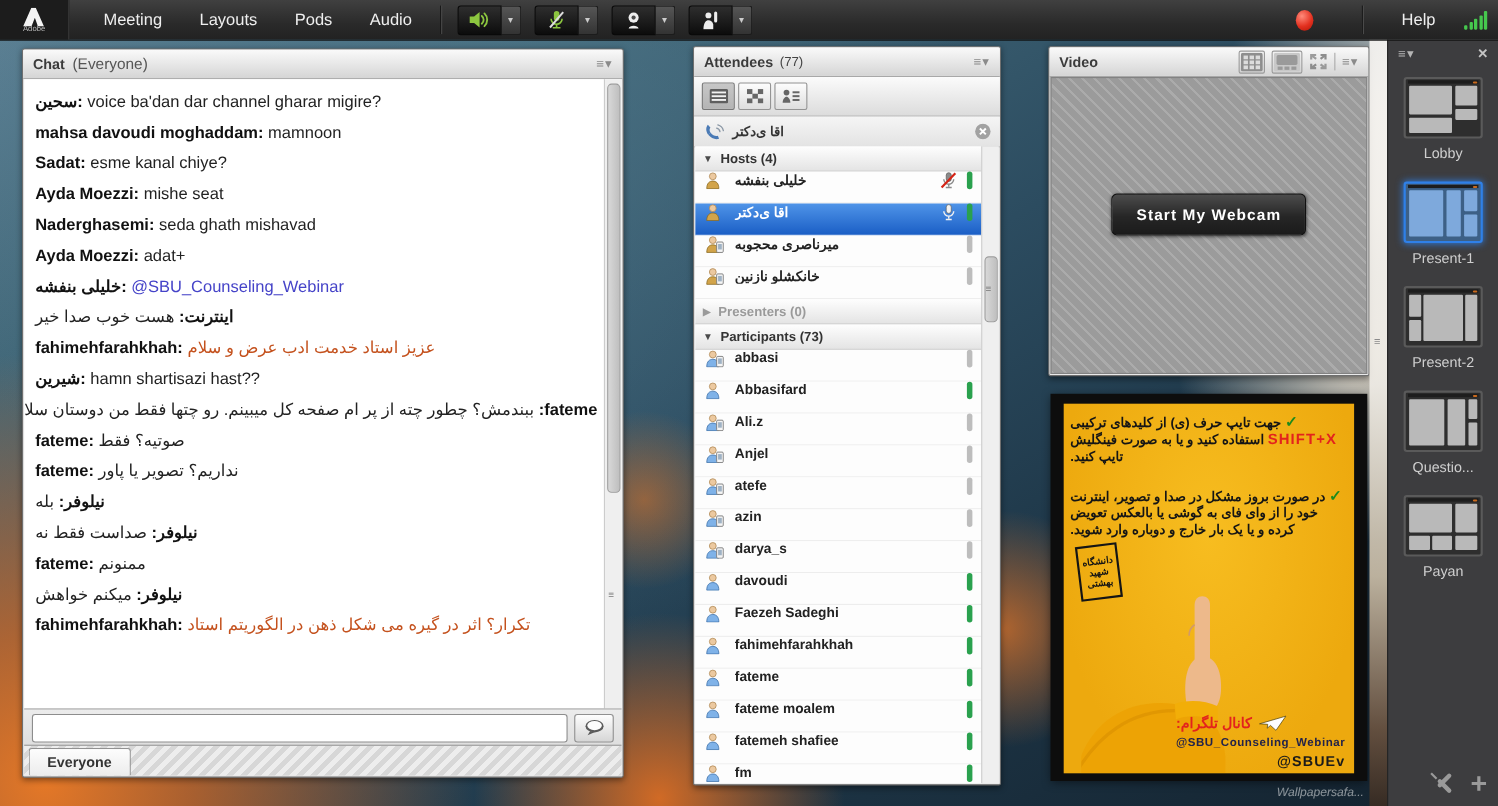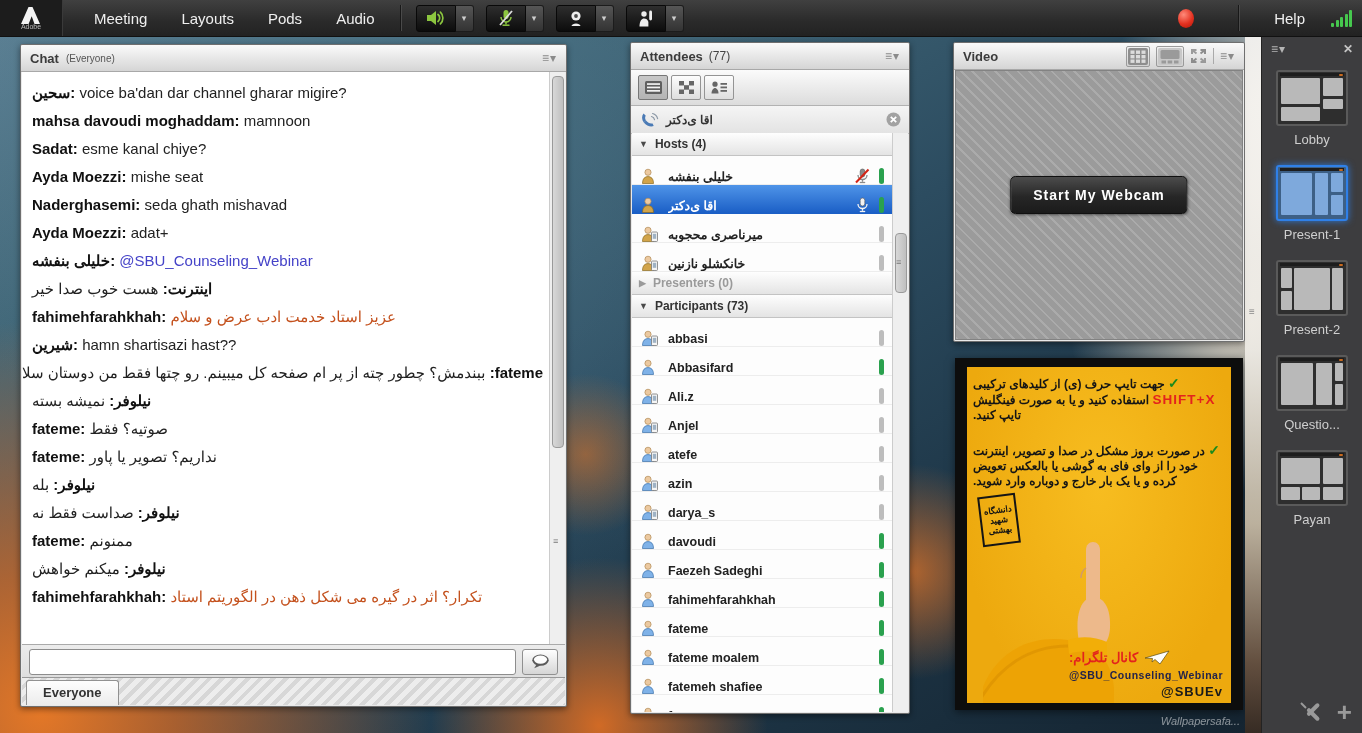--- a/index.html
+++ b/index.html
@@ -27,21 +27,21 @@
   .tool-drop{width:18px;height:27px;background:linear-gradient(#565656,#333);border:1px solid #1c1c1c;border-left:none;border-radius:0 3px 3px 0;color:#ccc;font-size:9px;display:flex;align-items:center;justify-content:center}
   .tb-right{margin-left:auto;display:flex;align-items:center}
   .rec-dot{width:16px;height:19px;border-radius:50%;background:radial-gradient(circle at 35% 30%,#ff8a7a,#e33120 55%,#b21505);margin-right:36px}
   .help{color:#efefef;font-size:15px;padding:0 26px}
   .signal{display:flex;align-items:flex-end;gap:1.5px;margin-right:10px;height:18px}
   .signal i{display:block;width:3px;background:#46c84e;border-radius:1px}
   
   .pod{position:absolute;background:#e9e9e9;border:1px solid #6f6f6f;border-radius:2px;box-shadow:0 2px 6px rgba(0,0,0,.45)}
   .pod-header{height:26px;background:linear-gradient(#fafafa,#d5d5d5);border-bottom:1px solid #a8a8a8;display:flex;align-items:center;padding:0 9px;border-radius:2px 2px 0 0}
   .pod-title{font-size:13px;font-weight:bold;color:#3b3b3b}
-  .pod-scope{font-size:10px;color:#555;margin-left:7px}
+  .pod-scope{font-size:14px;color:#555;margin-left:7px}
   .pod-count{font-size:12px;color:#444;margin-left:6px}
   .pod-menu{margin-left:auto;color:#8a8a8a;font-size:12px;letter-spacing:1px;cursor:default}
   
   .chat-pod{left:20px;top:44px;width:545px;height:661px}
   .chat-body{position:absolute;left:1px;right:1px;top:27px;bottom:62px;background:#fff;overflow:hidden;padding-top:7px}
   .chat-msg{height:28px;line-height:28px;font-size:15px;color:#222;padding:0 22px 0 10px;white-space:nowrap;overflow:hidden}
   .chat-msg .nm{font-weight:bold;color:#111}
   .chat-msg.rtl{direction:rtl;text-align:left}
   .chat-scrollbar{position:absolute;right:1px;top:27px;bottom:62px;width:15px;background:#efefef;border-left:1px solid #ccc}
   .scroll-thumb{position:absolute;left:2px;width:10px;background:linear-gradient(90deg,#d8d8d8,#bfbfbf);border:1px solid #9a9a9a;border-radius:4px}
@@ -57,21 +57,21 @@
   .att-btn{width:30px;height:25px;border:1px solid #949494;border-radius:2px;background:linear-gradient(#fdfdfd,#dedede);display:flex;align-items:center;justify-content:center;padding:0}
   .att-btn.active{background:linear-gradient(#c7c7c7,#b4b4b4);border-color:#777}
   .phone-row{height:27px;background:linear-gradient(#f5f5f5,#e3e3e3);border-bottom:1px solid #bbb;display:flex;align-items:center;padding:0 8px;gap:7px}
   .phone-name{font-size:12px;font-weight:bold;color:#333}
   .phone-close{margin-left:auto;background:none;border:none;padding:0;display:flex}
   .att-list{position:absolute;left:1px;right:16px;top:90px;bottom:1px;background:#fdfdfd;overflow:hidden}
   .section-hdr{height:22px;background:linear-gradient(#fefefe,#e4e4e4);border-bottom:1px solid #c3c3c3;display:flex;align-items:center;padding:0 7px;gap:7px;font-size:12px;font-weight:bold;color:#333}
   .section-hdr .tri{font-size:9px;color:#4a4a4a}
   .section-hdr.disabled{color:#9a9a9a}
   .section-hdr.disabled .tri{color:#9a9a9a}
-  .att-row{height:28px;display:flex;align-items:flex-end;padding:0 6px 0 9px;gap:9px;font-size:12.5px;font-weight:bold;color:#222;border-bottom:1px solid #ededed;background:#fdfdfd}
+  .att-row{height:28px;display:flex;align-items:flex-start;padding:0 6px 0 9px;gap:9px;font-size:12.5px;font-weight:bold;color:#222;border-bottom:1px solid #ededed;background:#fdfdfd}
   .att-row.selected{background:linear-gradient(#4f94e8,#1b5fc6);color:#fff;border-bottom-color:#1b5fc6}
   .att-name{white-space:nowrap;overflow:hidden}
   .att-spacer{flex:1}
   .presence{width:5px;height:16px;border-radius:3px;margin-right:3px}
   .att-scrollbar{position:absolute;right:1px;top:90px;bottom:1px;width:15px;background:#efefef;border-left:1px solid #ccc}
   
   .video-pod{left:953px;top:42px;width:290px;height:298px}
   .vid-hdr-icons{margin-left:auto;display:flex;align-items:center;gap:6px}
   .vid-btn{border:1px solid #9a9a9a;border-radius:2px;background:linear-gradient(#f2f2f2,#d2d2d2);display:flex;align-items:center;justify-content:center;padding:1px}
   .vid-divider{width:1px;height:16px;background:#aaa}
@@ -200,21 +200,20 @@
         <div class="chat-msg"><span class="nm">mahsa davoudi moghaddam:</span> <span class="tx" style="color:#222">mamnoon</span></div>
         <div class="chat-msg"><span class="nm">Sadat:</span> <span class="tx" style="color:#222">esme kanal chiye?</span></div>
         <div class="chat-msg"><span class="nm">Ayda Moezzi:</span> <span class="tx" style="color:#222">mishe seat</span></div>
         <div class="chat-msg"><span class="nm">Naderghasemi:</span> <span class="tx" style="color:#222">seda ghath mishavad</span></div>
         <div class="chat-msg"><span class="nm">Ayda Moezzi:</span> <span class="tx" style="color:#222">adat+</span></div>
         <div class="chat-msg"><span class="nm">خلیلی بنفشه:</span> <span class="tx" style="color:#4543c8">@SBU_Counseling_Webinar</span></div>
         <div class="chat-msg rtl"><span class="nm">اینترنت:</span> <span class="tx" style="color:#222">هست خوب صدا خیر</span></div>
         <div class="chat-msg"><span class="nm">fahimehfarahkhah:</span> <span class="tx" style="color:#c4511d">عزیز استاد خدمت ادب عرض و سلام</span></div>
         <div class="chat-msg"><span class="nm">شیرین:</span> <span class="tx" style="color:#222">hamn shartisazi hast??</span></div>
         <div class="chat-msg rtl"><span class="nm">fateme:</span> <span class="tx" style="color:#222">ببندمش؟ چطور چته از پر ام صفحه کل میبینم. رو چتها فقط من دوستان سلام.</span></div>
-        <div class="chat-msg rtl"><span class="nm">نیلوفر:</span> <span class="tx" style="color:#222">نمیشه بسته</span></div>
         <div class="chat-msg"><span class="nm">fateme:</span> <span class="tx" style="color:#222">صوتیه؟ فقط</span></div>
         <div class="chat-msg"><span class="nm">fateme:</span> <span class="tx" style="color:#222">نداریم؟ تصویر یا پاور</span></div>
         <div class="chat-msg rtl"><span class="nm">نیلوفر:</span> <span class="tx" style="color:#222">بله</span></div>
         <div class="chat-msg rtl"><span class="nm">نیلوفر:</span> <span class="tx" style="color:#222">صداست فقط نه</span></div>
         <div class="chat-msg"><span class="nm">fateme:</span> <span class="tx" style="color:#222">ممنونم</span></div>
         <div class="chat-msg rtl"><span class="nm">نیلوفر:</span> <span class="tx" style="color:#222">میکنم خواهش</span></div>
         <div class="chat-msg"><span class="nm">fahimehfarahkhah:</span> <span class="tx" style="color:#c4511d">تکرار؟ اثر در گیره می شکل ذهن در الگوریتم استاد</span></div>
       </div>
     <div class="chat-scrollbar">
       <div class="scroll-thumb" style="top:4px;height:370px"></div>

